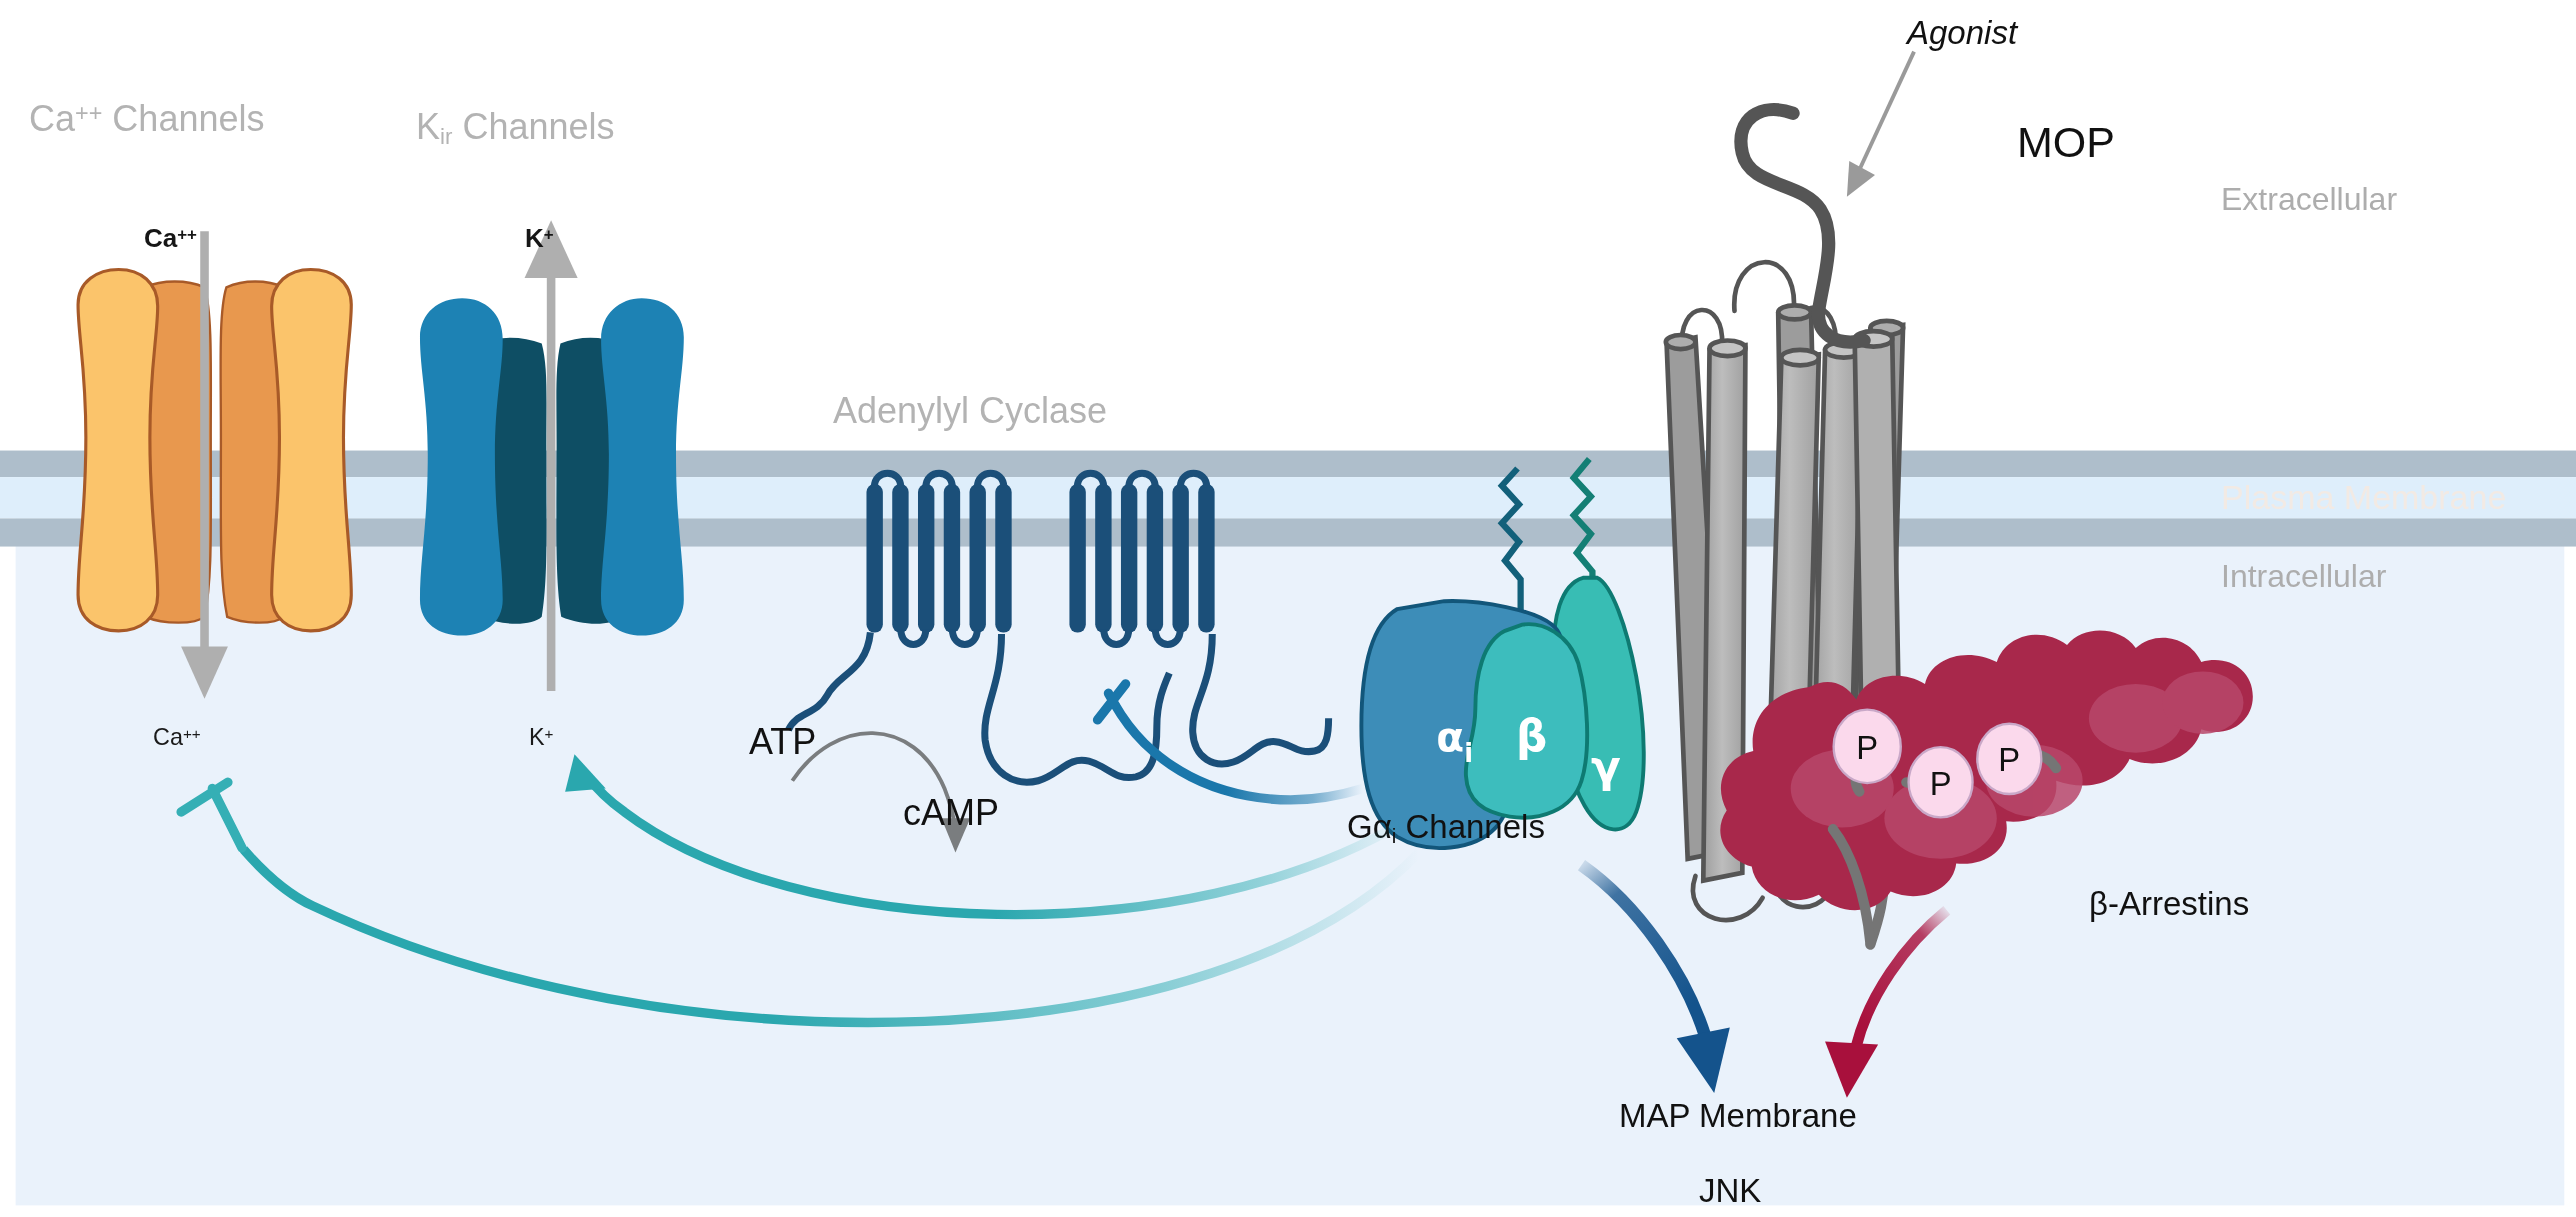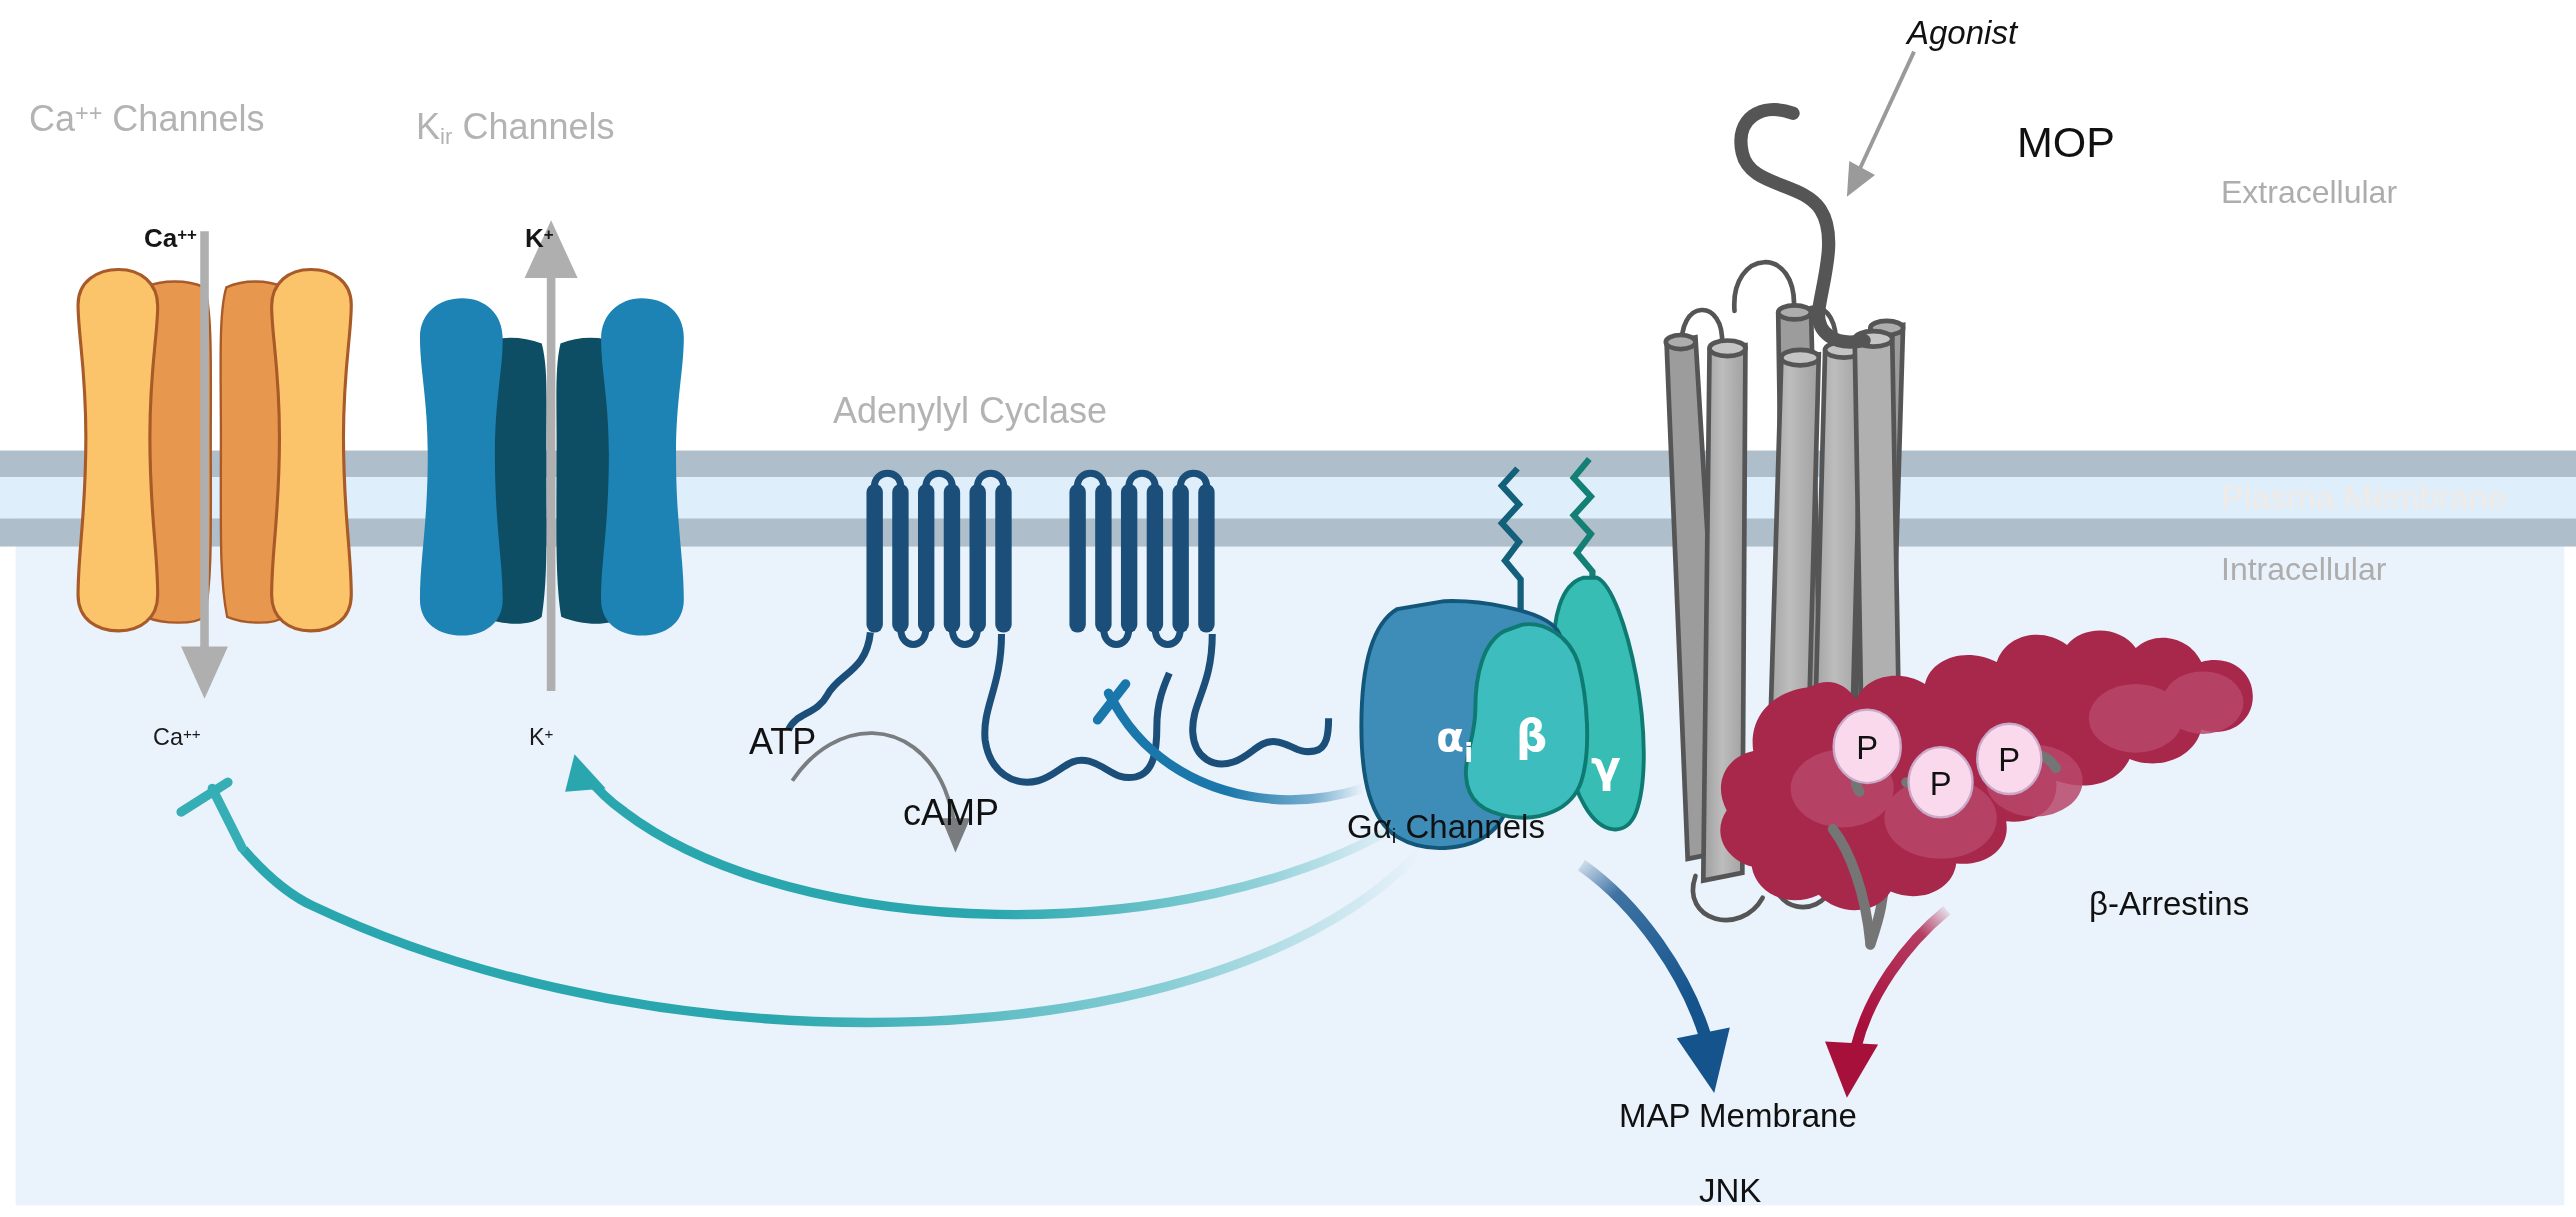--- a/index.html
+++ b/index.html
@@ -2,21 +2,21 @@
 <html style="font-size:12.5px"><head>
 <meta charset="utf-8">
 <style>
   html,body{margin:0;padding:0;background:#ffffff;}
   body{width:2576px;height:1218px;overflow:hidden;
        font-family:"Liberation Sans","DejaVu Sans",sans-serif;}
   #stage{position:relative;width:2576px;height:1218px;background:#ffffff;}
   svg.layer{position:absolute;left:0;top:0;width:2576px;height:1218px;}
   .lbl{position:absolute;white-space:nowrap;line-height:1;}
   .gray-title{color:#B3B3B3;font-size:36px;font-weight:400;}
-  .memb-lbl{color:#ADADAD;font-size:32px;}
+  .memb-lbl{color:#ADADAD;font-size:32px;margin-top:7px;}
   .plasma-lbl{color:#F2EAE4;font-size:34px;}
   .ion-bold{color:#161616;font-size:26px;font-weight:bold;}
   .ion-small{color:#1A1A1A;font-size:23.4px;font-weight:400;}
   .blk{color:#111111;font-size:36px;}
   .blk-lg{color:#111111;font-size:43px;}
   .blk-md{color:#111111;font-size:33px;}
   .sub{font-size:0.62em;vertical-align:-0.22em;}
   .sup{font-size:0.65em;vertical-align:0.42em;}
   .greek{fill:#ffffff;font-family:"DejaVu Sans",sans-serif;}
 </style>

